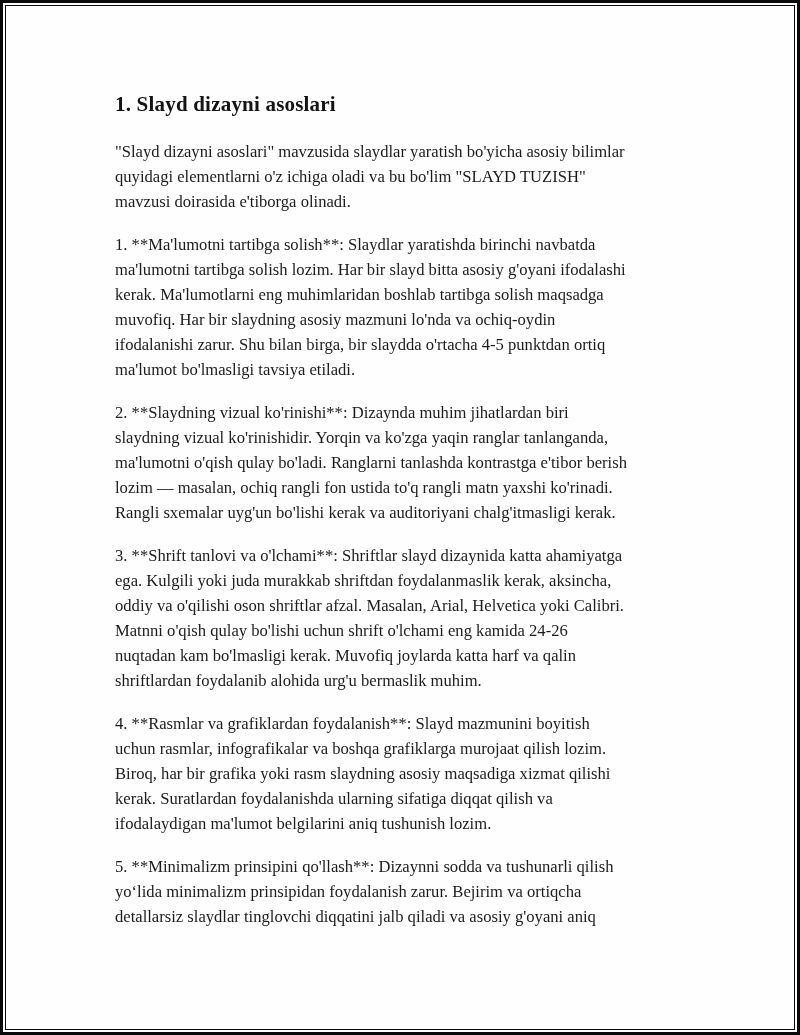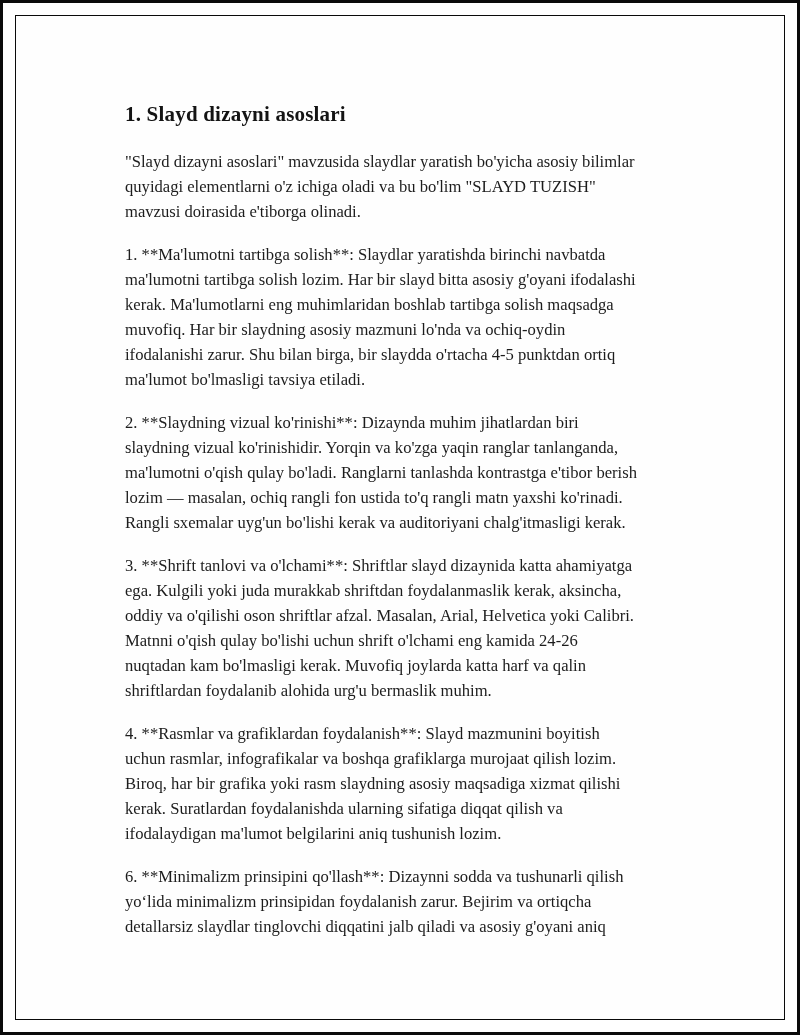--- a/index.html
+++ b/index.html
@@ -5,21 +5,21 @@
   * { margin: 0; padding: 0; box-sizing: border-box; }
   html, body {
     background: #ffffff;
     font-family: "Liberation Serif", serif;
   }
   .page-frame {
     width: 800px;
     height: 1035px;
     background: #ffffff;
     border: 3px solid #0a0a0a;
-    padding: 12px;
+    padding: 2px;
     overflow: hidden;
   }
   .inner-frame {
     width: 100%;
     height: 100%;
     border: 1.5px solid #0a0a0a;
     background: #fefefe;
   }
   .content {
     padding: 86px 80px 0 109px;
@@ -66,18 +66,18 @@
 ega. Kulgili yoki juda murakkab shriftdan foydalanmaslik kerak, aksincha,
 oddiy va o'qilishi oson shriftlar afzal. Masalan, Arial, Helvetica yoki Calibri.
 Matnni o'qish qulay bo'lishi uchun shrift o'lchami eng kamida 24-26
 nuqtadan kam bo'lmasligi kerak. Muvofiq joylarda katta harf va qalin
 shriftlardan foydalanib alohida urg'u bermaslik muhim.</p>
       <p class="para">4. **Rasmlar va grafiklardan foydalanish**: Slayd mazmunini boyitish
 uchun rasmlar, infografikalar va boshqa grafiklarga murojaat qilish lozim.
 Biroq, har bir grafika yoki rasm slaydning asosiy maqsadiga xizmat qilishi
 kerak. Suratlardan foydalanishda ularning sifatiga diqqat qilish va
 ifodalaydigan ma'lumot belgilarini aniq tushunish lozim.</p>
-      <p class="para">6. **Minimalizm prinsipini qo'llash**: Dizaynni sodda va tushunarli qilish
+      <p class="para">5. **Minimalizm prinsipini qo'llash**: Dizaynni sodda va tushunarli qilish
 yoʻlida minimalizm prinsipidan foydalanish zarur. Bejirim va ortiqcha
 detallarsiz slaydlar tinglovchi diqqatini jalb qiladi va asosiy g'oyani aniq</p>
     </div>
   </div>
 </div>
 
 </body></html>

